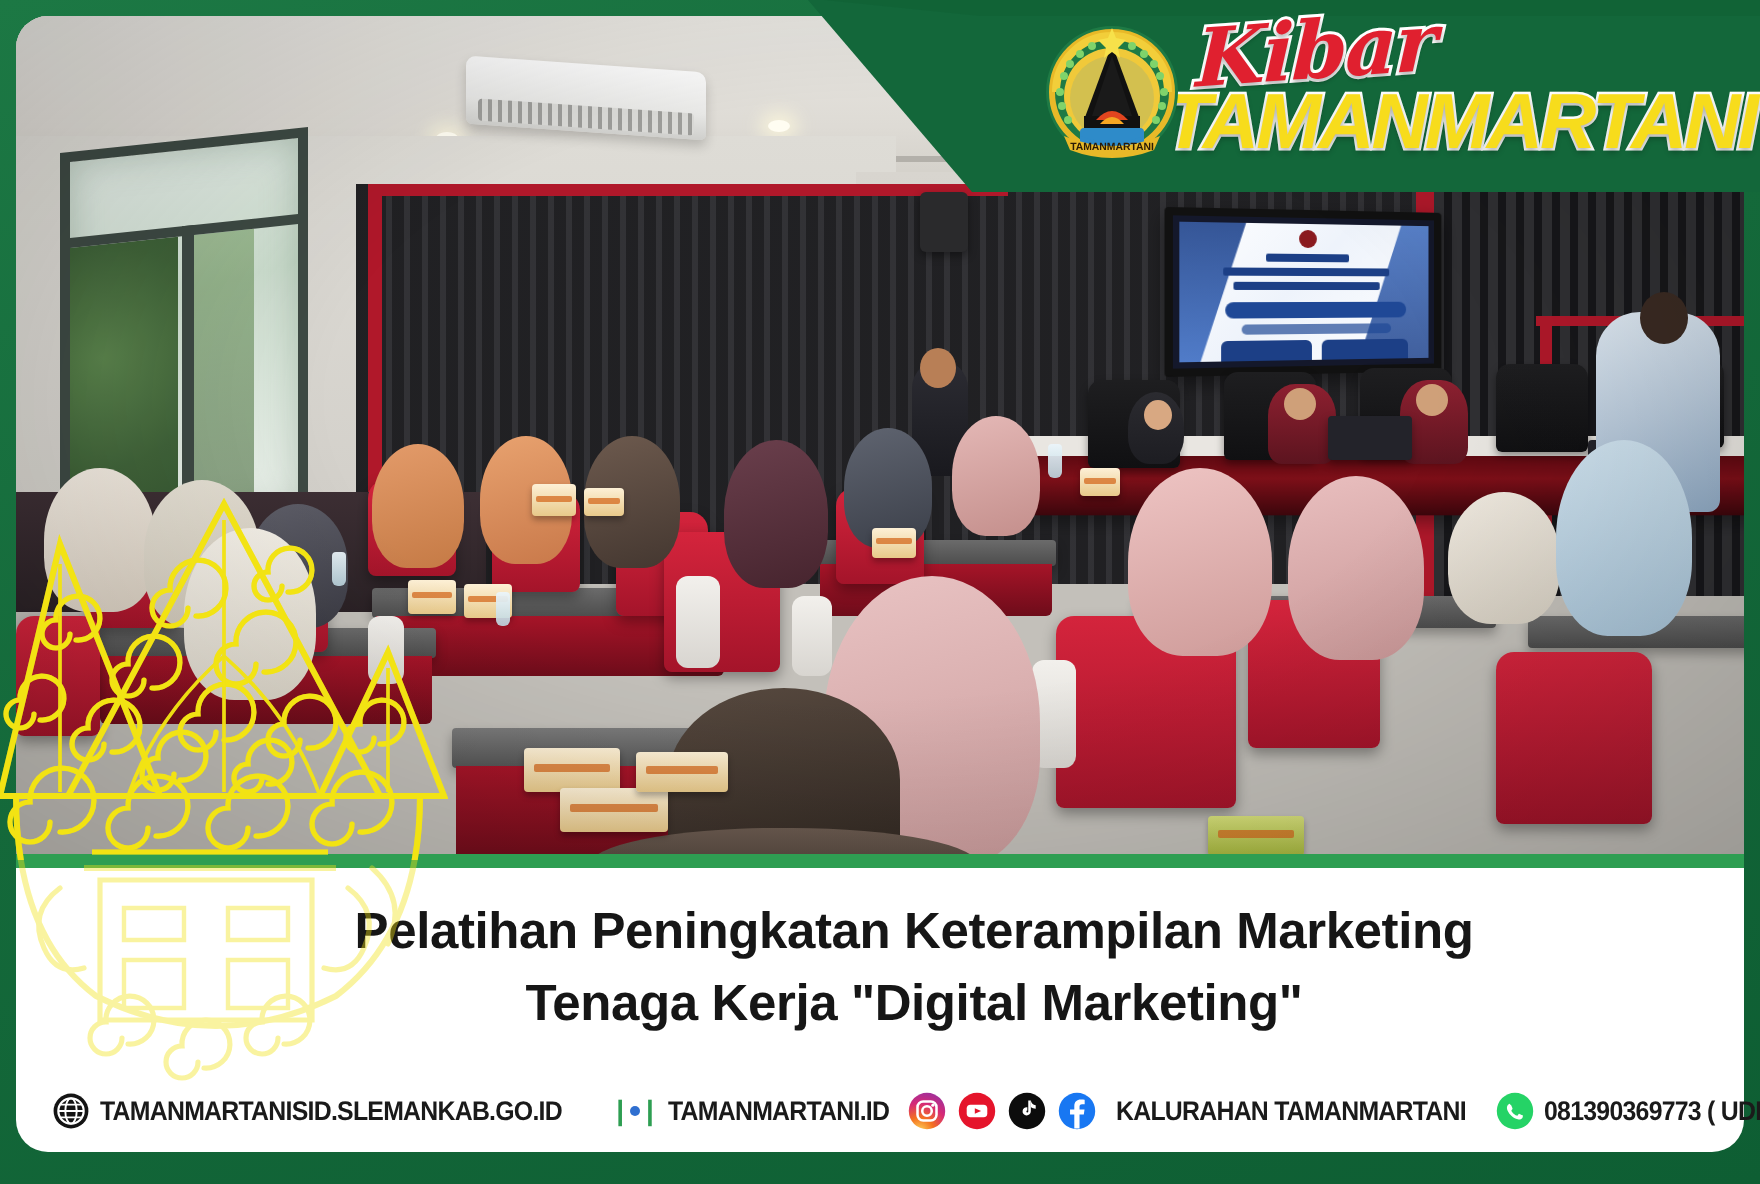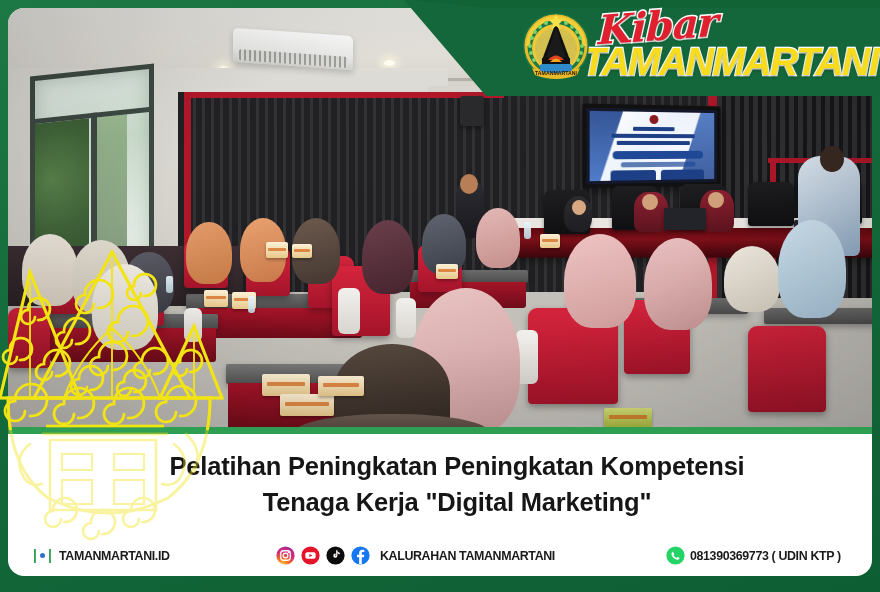--- a/index.html
+++ b/index.html
@@ -595,26 +595,37 @@
       <g clip-path="url(#clipBot)" opacity=".40">
         <use href="#orn"></use>
       </g>
     </svg>
   </div>
 
   <div class="divider"></div>
 
   <div class="title-card">
     <div class="title-text">
-      <span>Pelatihan Peningkatan Peningkatan Kompetensi</span><br>
+      <span>Pelatihan Peningkatan Keterampilan Marketing</span><br>
       <span>Tenaga Kerja "Digital Marketing"</span>
     </div>
 
     <div class="footer">
 
+      <div class="f-item">
+        <span class="ic">
+          <svg width="19" height="19" viewBox="0 0 24 24">
+            <circle cx="12" cy="12" r="11" fill="#141414"></circle>
+            <circle cx="12" cy="12" r="8" fill="none" stroke="#fff" stroke-width="1.4"></circle>
+            <ellipse cx="12" cy="12" rx="3.6" ry="8" fill="none" stroke="#fff" stroke-width="1.2"></ellipse>
+            <path d="M4 12h16M5.4 8h13.2M5.4 16h13.2" stroke="#fff" stroke-width="1.2"></path>
+          </svg>
+        </span>
+        <span class="f-text">TAMANMARTANISID.SLEMANKAB.GO.ID</span>
+      </div>
 
       <span class="sep">
         <span class="bar">|</span>
         <span class="dot"></span>
         <span class="bar">|</span>
       </span>
 
       <span class="f-text">TAMANMARTANI.ID</span>
 
       <span class="spacer"></span>

